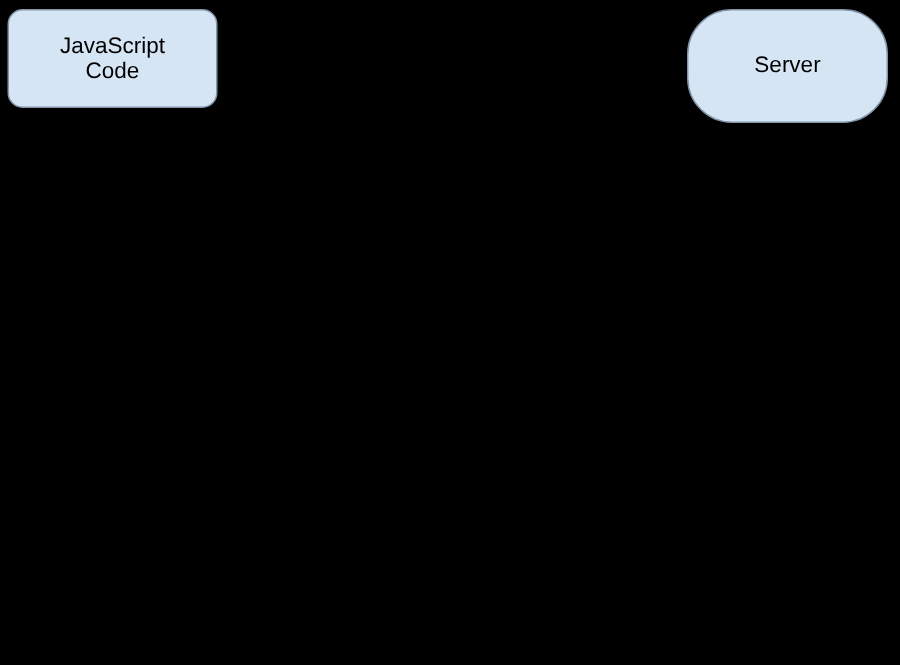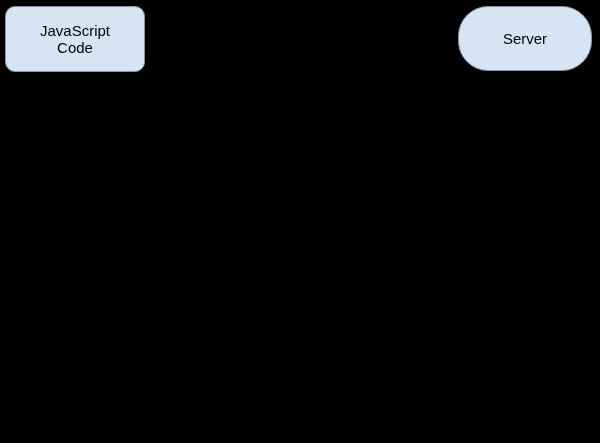--- a/index.html
+++ b/index.html
@@ -31,21 +31,21 @@
   }
   .node-label {
     color: var(--node-text, #000000);
     font-size: 15px;
     line-height: 1.15;
     text-align: center;
     white-space: pre-line;
   }
   .node-js      { left: 5px;   top: 6px; width: 140px; height: 66px; }
   .node-browser { left: 227px; top: 6px; width: 142px; height: 66px; }
-  .node-server  { left: 458px; top: 6px; width: 134px; height: 65px; border-radius: 30px; }
+  .node-server  { left: 458px; top: 6px; width: 134px; height: 76px; border-radius: 30px; }
 </style>
 </head>
 <body>
 
 <div class="canvas">
 
   <div class="node node-js">
     <span class="node-label">JavaScript
 Code</span>
   </div>

